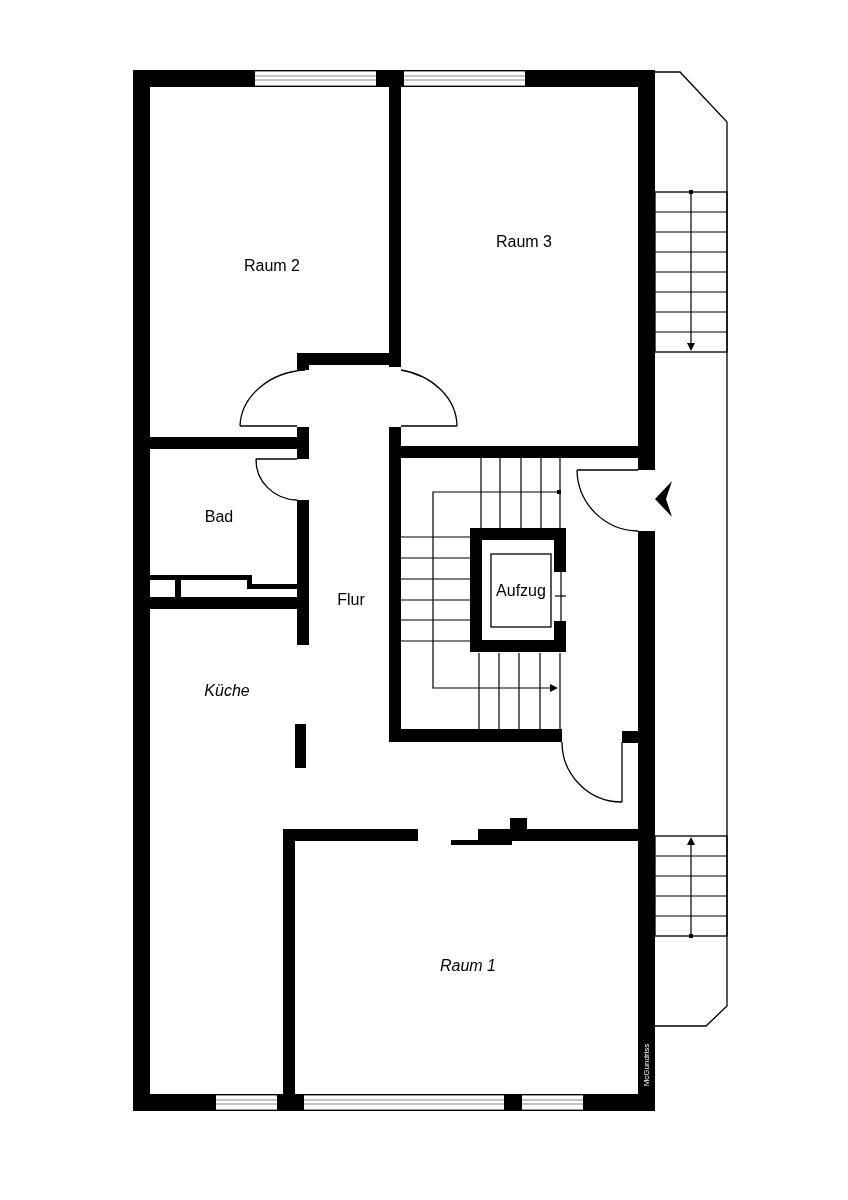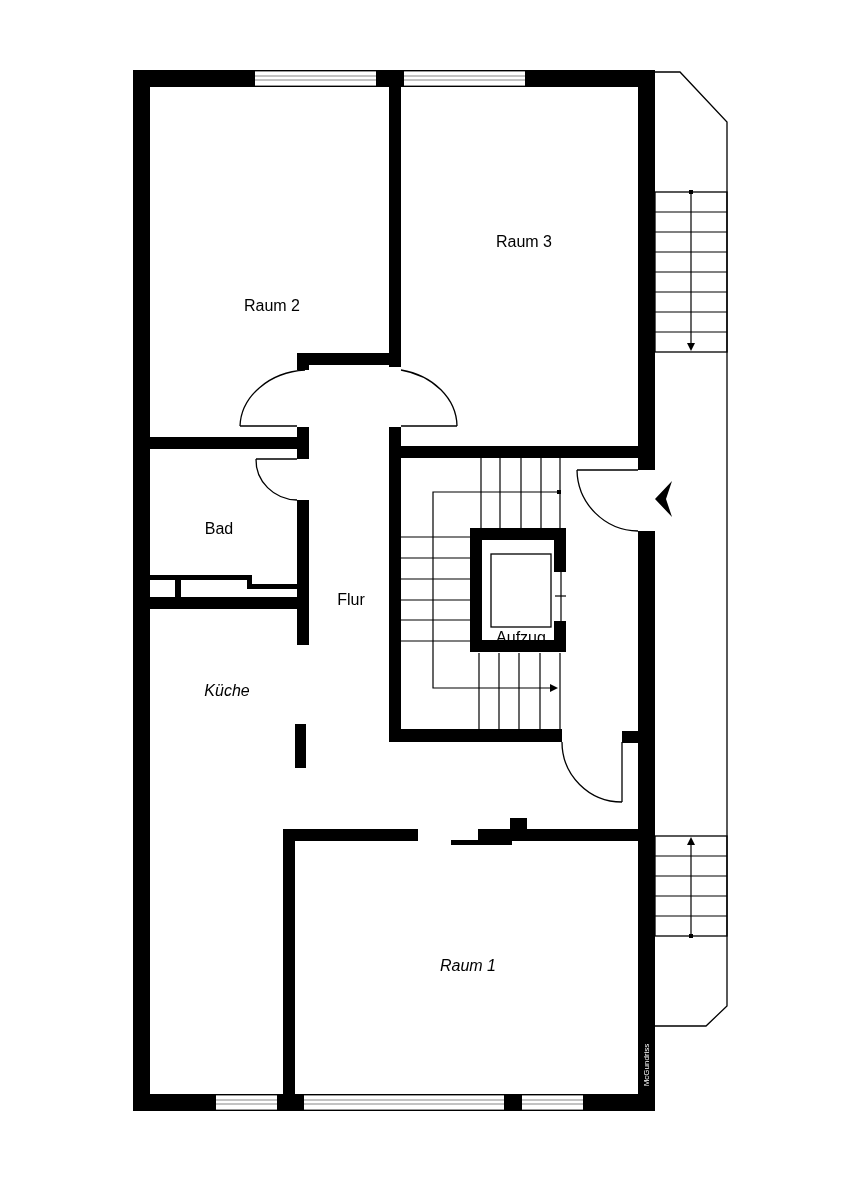--- a/index.html
+++ b/index.html
@@ -179,20 +179,20 @@
     <line class="stair-line" x1="655" y1="856" x2="727" y2="856"></line>
     <line class="stair-line" x1="655" y1="876" x2="727" y2="876"></line>
     <line class="stair-line" x1="655" y1="896" x2="727" y2="896"></line>
     <line class="stair-line" x1="655" y1="916" x2="727" y2="916"></line>
     <line class="stair-line" x1="691" y1="843" x2="691" y2="936"></line>
     <rect class="wall" x="689" y="934" width="4" height="4"></rect>
     <path class="wall" d="M 687 845 L 691 837 L 695 845 Z"></path>
   </g>
 </svg>
 
-<div class="room-label" style="left:272px;top:266px;margin-top:40px;">Raum 2</div>
+<div class="room-label" style="left:272px;top:266px;">Raum 2</div>
 <div class="room-label" style="left:524px;top:242px;">Raum 3</div>
-<div class="room-label" style="left:219px;top:517px;margin-top:12px;">Bad</div>
+<div class="room-label" style="left:219px;top:517px;">Bad</div>
 <div class="room-label" style="left:351px;top:600px;">Flur</div>
-<div class="room-label" style="left:521px;top:591px;margin-top:47px;">Aufzug</div>
+<div class="room-label" style="left:521px;top:591px;">Aufzug</div>
 <div class="room-label" style="left:227px;top:691px;font-style:italic;">Küche</div>
 <div class="room-label" style="left:468px;top:966px;font-style:italic;">Raum 1</div>
 <div class="watermark">McGundriss</div>
 
 </body></html>

